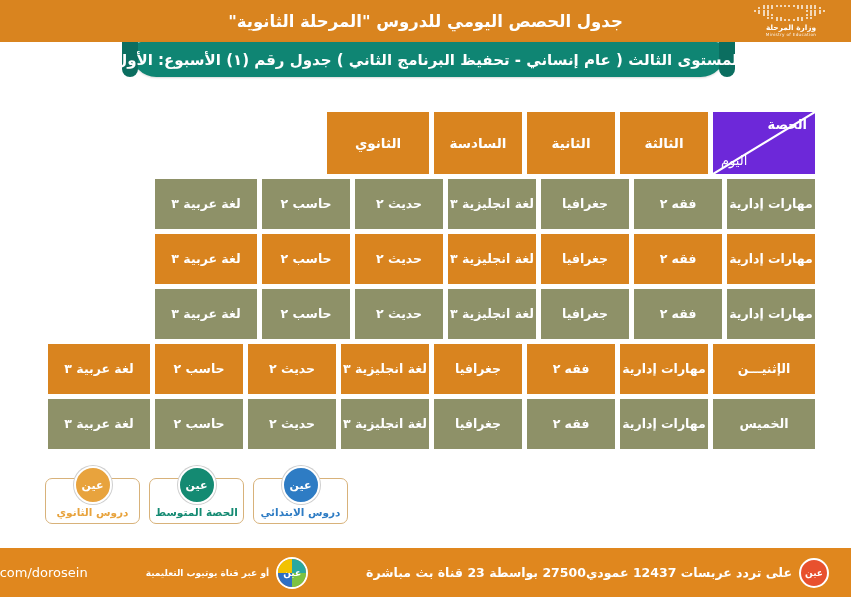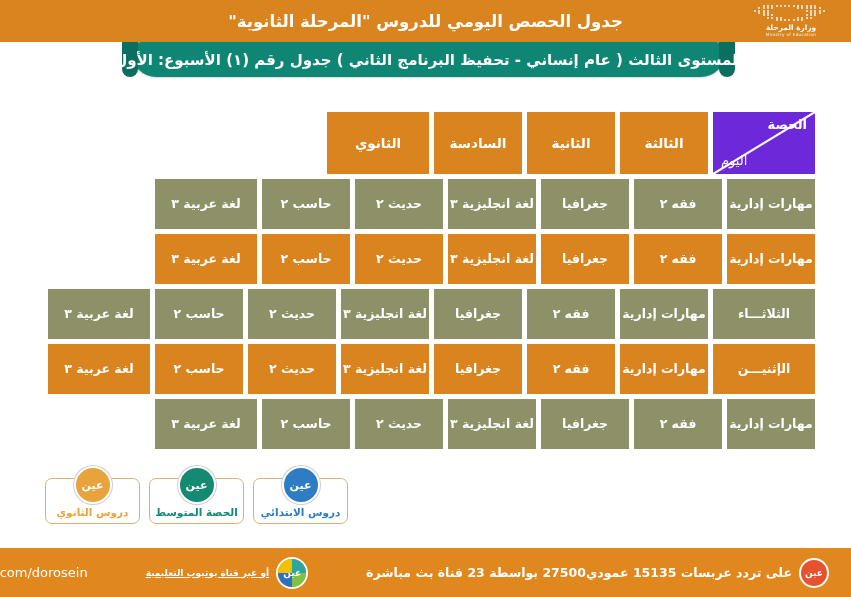--- a/index.html
+++ b/index.html
@@ -248,21 +248,20 @@
     display: flex;
     align-items: center;
     gap: 7px;
     margin-right: 58px;
   }
   .f-mid-text {
     color: #ffffff;
     font-size: 9px;
     font-weight: bold;
     white-space: nowrap;
-    text-decoration: underline;
   }
   .f-url {
     color: #ffffff;
     font-size: 13px;
     direction: ltr;
     margin-right: 58px;
     white-space: nowrap;
   }
   .ayn-red {
     width: 26px; height: 26px;
@@ -402,21 +401,20 @@
     <div class="cell orange c-per">مهارات إدارية</div>
     <div class="cell orange c-per">فقه ٢</div>
     <div class="cell orange c-per">جغرافيا</div>
     <div class="cell orange c-per">لغة انجليزية ٣</div>
     <div class="cell orange c-per">حديث ٢</div>
     <div class="cell orange c-per">حاسب ٢</div>
     <div class="cell orange c-wide">لغة عربية ٣</div>
   </div>
 
   <div class="trow drow">
-    <div class="cell olive c-day day-label">الثلاثـــاء</div>
     <div class="cell olive c-per">مهارات إدارية</div>
     <div class="cell olive c-per">فقه ٢</div>
     <div class="cell olive c-per">جغرافيا</div>
     <div class="cell olive c-per">لغة انجليزية ٣</div>
     <div class="cell olive c-per">حديث ٢</div>
     <div class="cell olive c-per">حاسب ٢</div>
     <div class="cell olive c-wide">لغة عربية ٣</div>
   </div>
 
   <div class="trow drow">
@@ -424,20 +422,21 @@
     <div class="cell orange c-per">مهارات إدارية</div>
     <div class="cell orange c-per">فقه ٢</div>
     <div class="cell orange c-per">جغرافيا</div>
     <div class="cell orange c-per">لغة انجليزية ٣</div>
     <div class="cell orange c-per">حديث ٢</div>
     <div class="cell orange c-per">حاسب ٢</div>
     <div class="cell orange c-wide">لغة عربية ٣</div>
   </div>
 
   <div class="trow drow">
+    <div class="cell olive c-day day-label">الخميس</div>
     <div class="cell olive c-per">مهارات إدارية</div>
     <div class="cell olive c-per">فقه ٢</div>
     <div class="cell olive c-per">جغرافيا</div>
     <div class="cell olive c-per">لغة انجليزية ٣</div>
     <div class="cell olive c-per">حديث ٢</div>
     <div class="cell olive c-per">حاسب ٢</div>
     <div class="cell olive c-wide">لغة عربية ٣</div>
   </div>
 
 </div>
@@ -453,21 +452,21 @@
   </div>
   <div class="badge">
     <div class="badge-circle" id="bc2" style="background: rgb(46, 124, 196);">عين</div>
     <div class="badge-label" id="bl2" style="color: rgb(46, 124, 196);">دروس الابتدائي</div>
   </div>
 </div>
 
 <div class="footer">
   <div class="f-right">
     <div class="ayn-red">عين</div>
-    <div class="f-ar">على تردد عربسات 15135 عمودي27500 بواسطة 23 قناة بث مباشرة</div>
+    <div class="f-ar">على تردد عربسات 12437 عمودي27500 بواسطة 23 قناة بث مباشرة</div>
   </div>
   <div class="f-mid">
     <div class="ayn-multi">
       <span class="q q1"></span>
         <span class="q q2"></span>
         <span class="q q3"></span>
         <span class="q q4"></span>
       <span class="lbl">عين</span>
     </div>
     <div class="f-mid-text">أو عبر قناة يوتيوب التعليمية</div>

